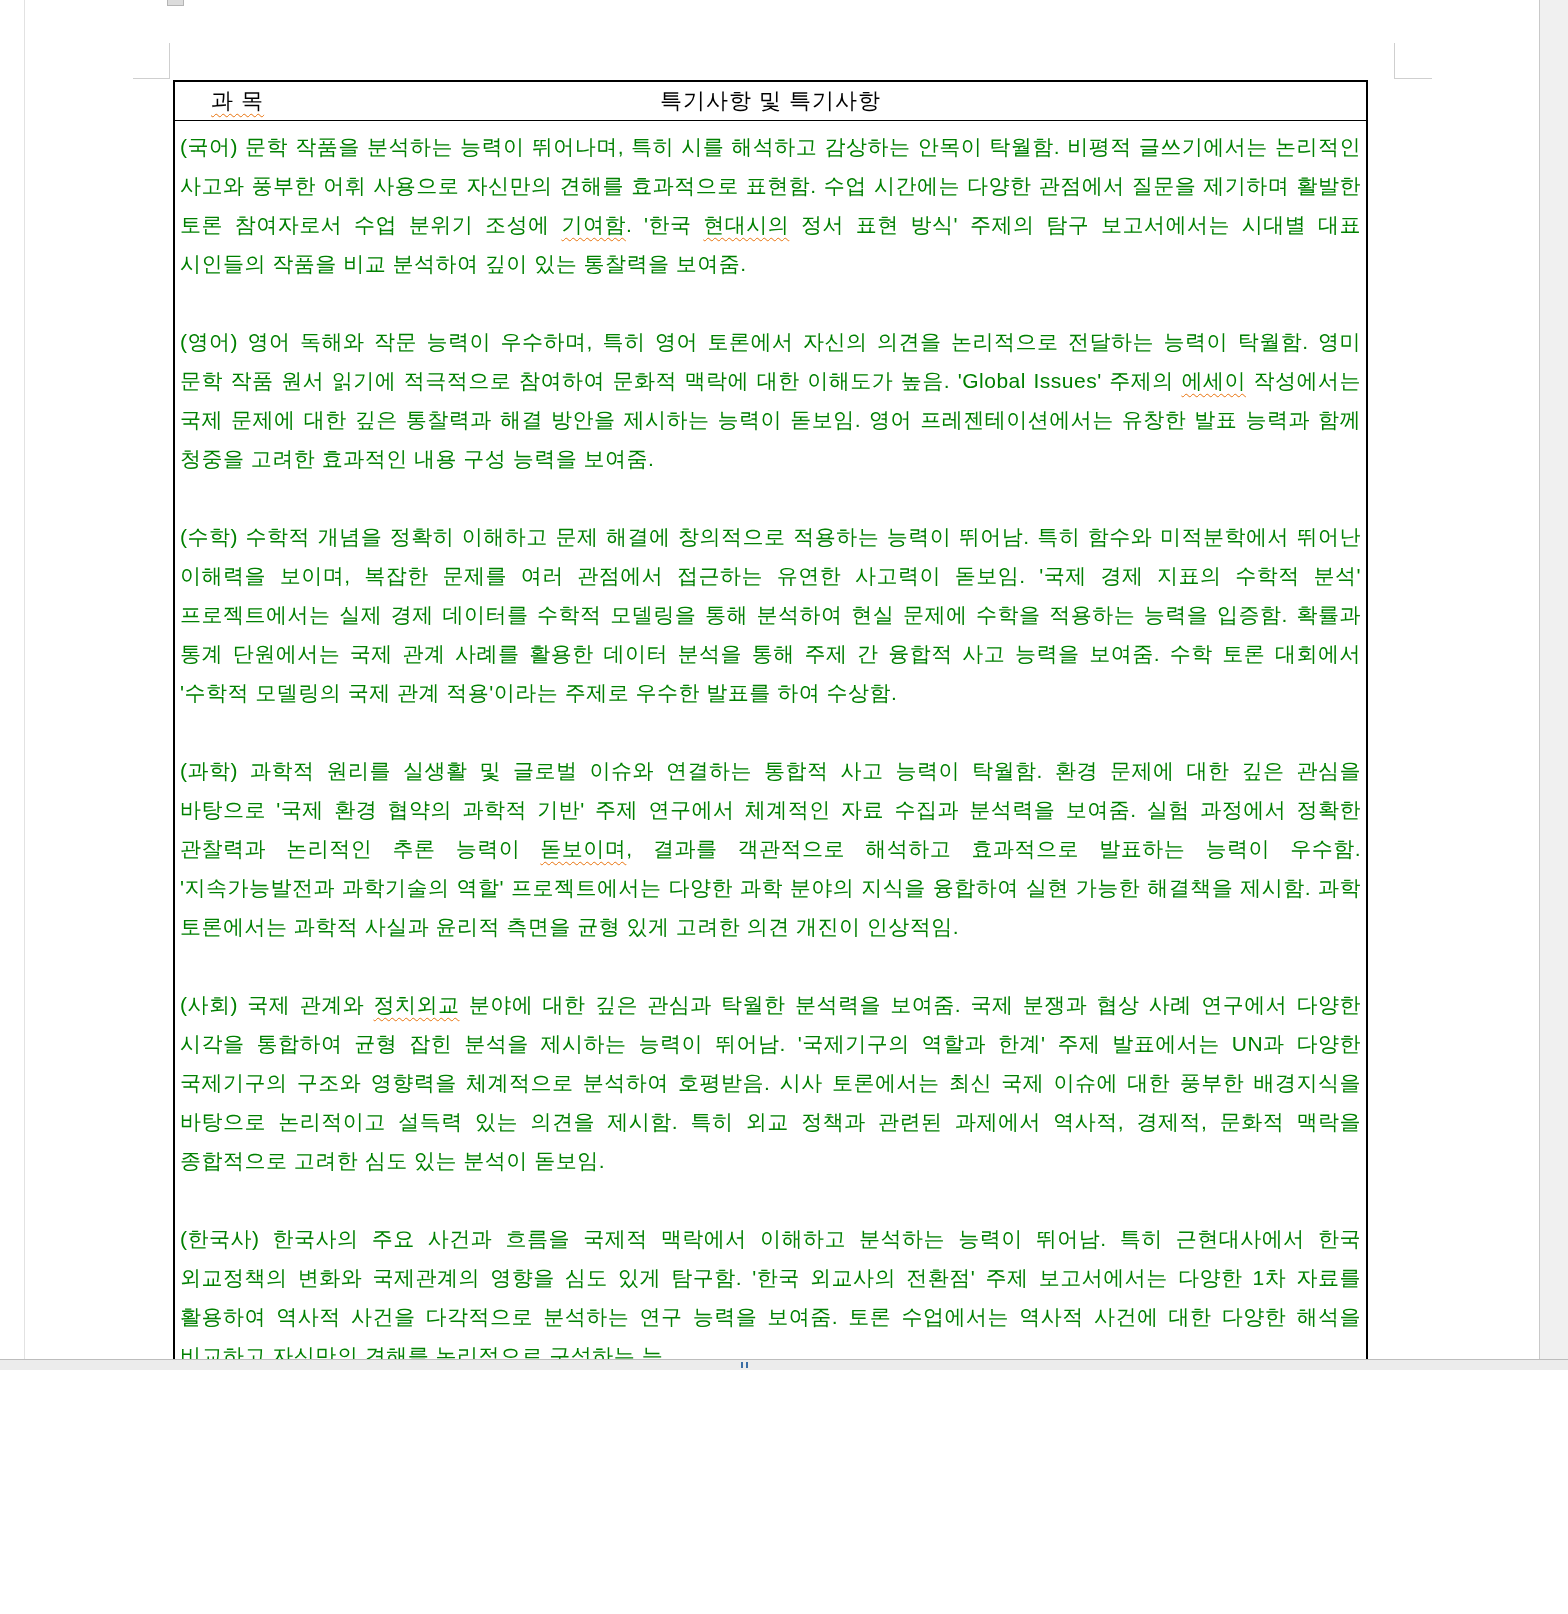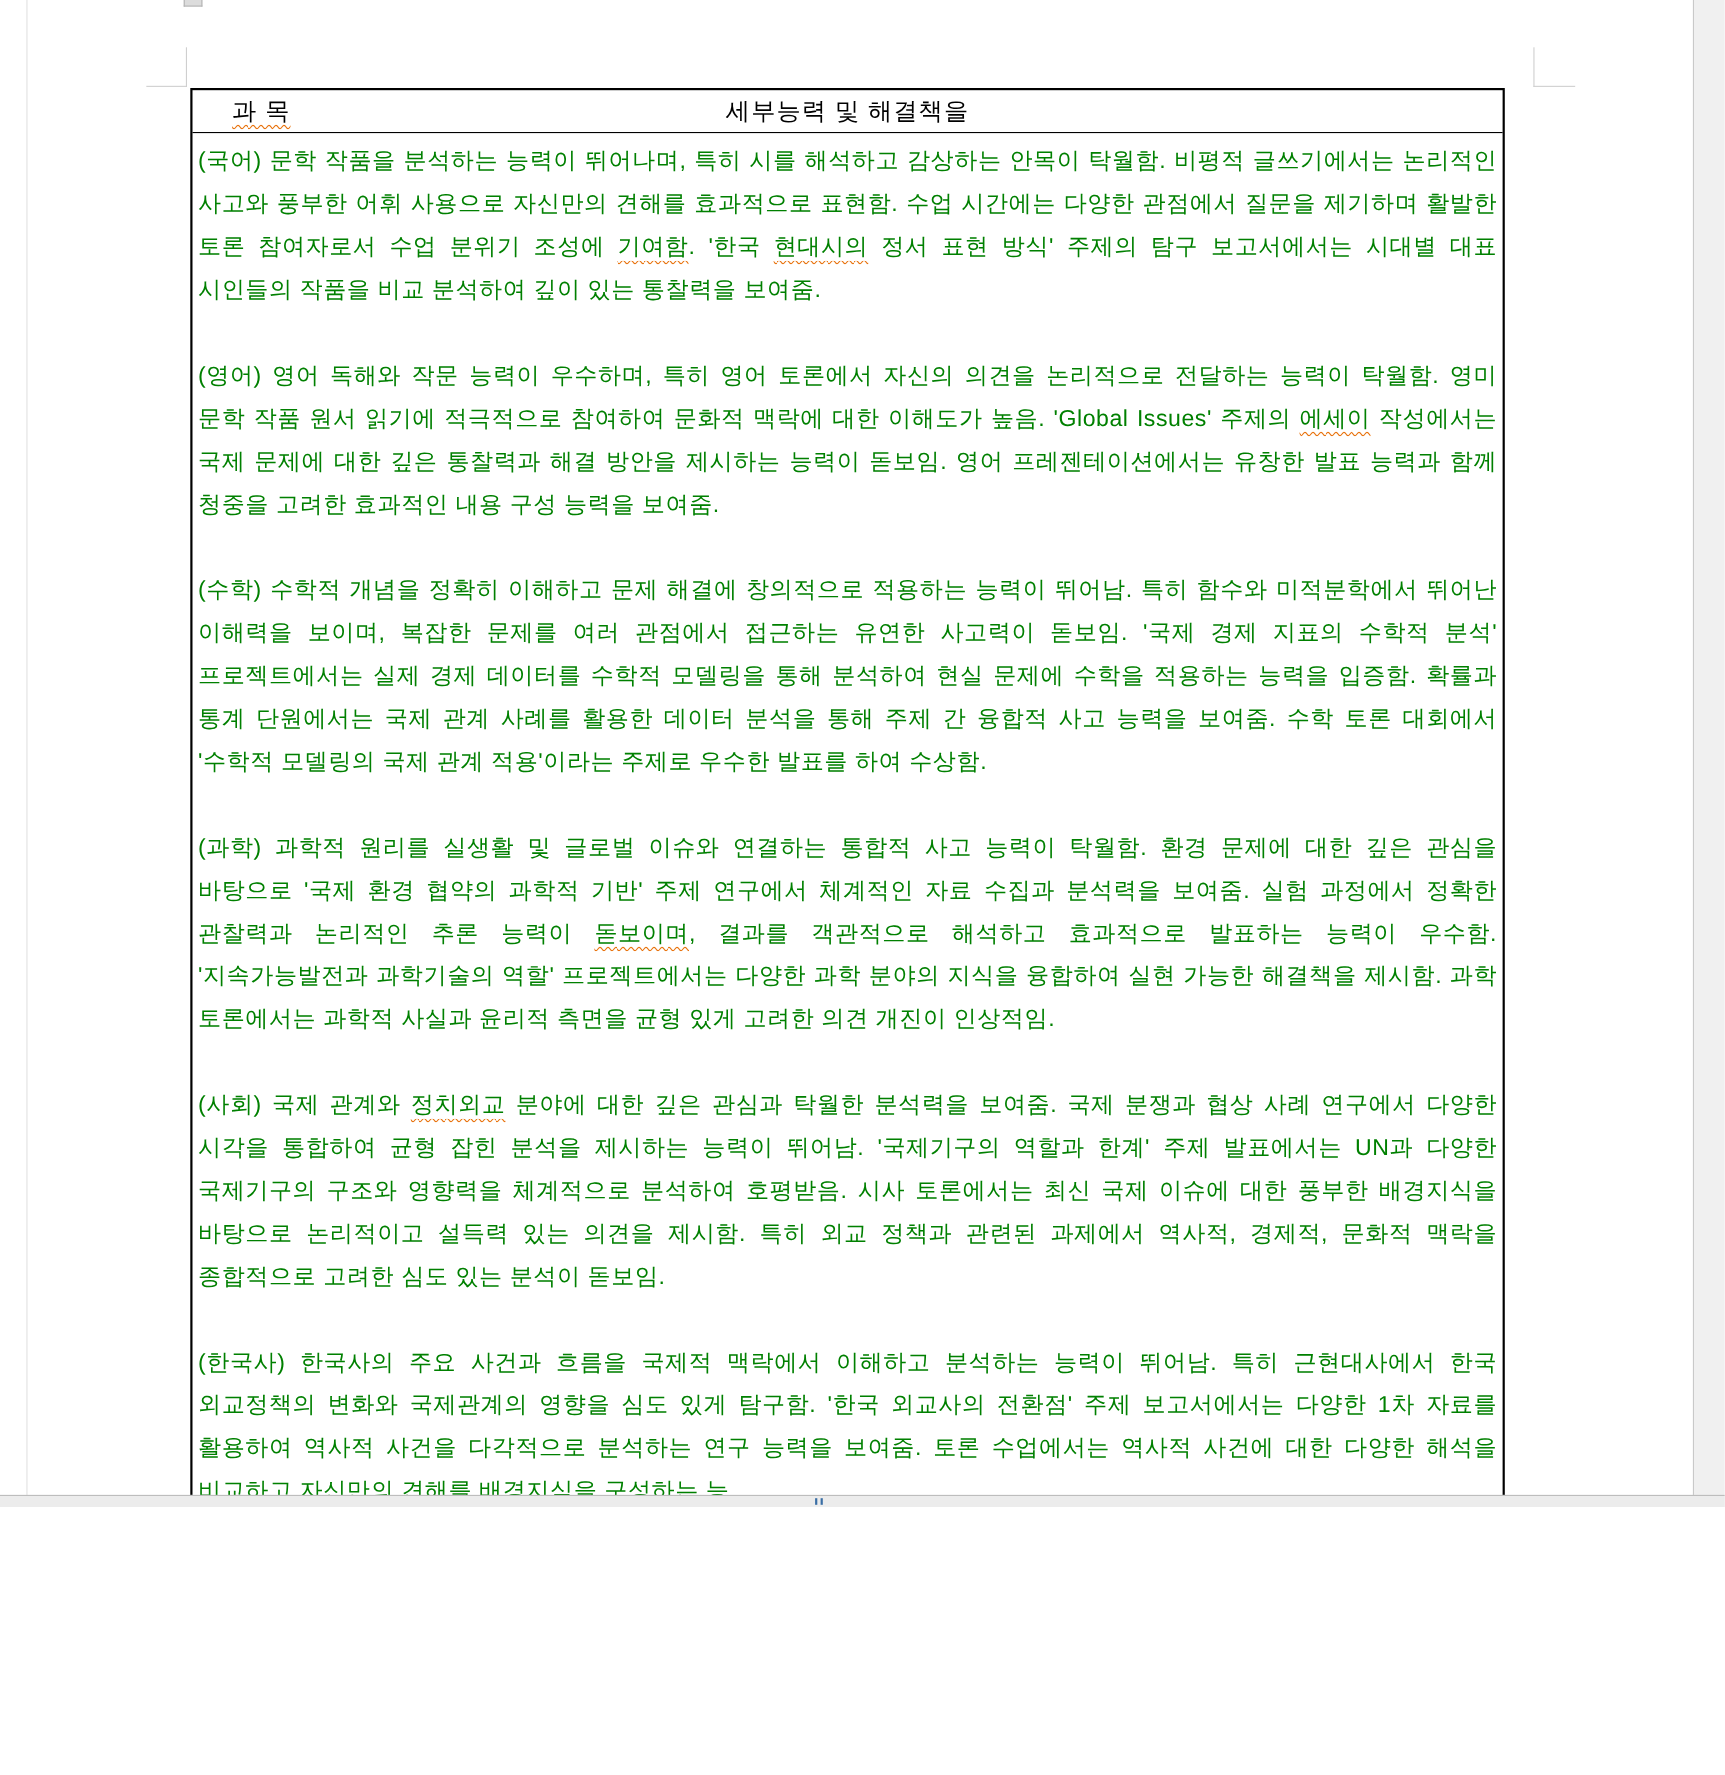--- a/index.html
+++ b/index.html
@@ -120,29 +120,29 @@
       <div class="h"></div>
   </div>
   <div class="corner corner-tr">
     <div class="v"></div>
       <div class="h"></div>
   </div>
 
   <div class="doc-table">
     <div class="header-row">
       <span class="subject-label spell">과 목</span>
-      <span class="detail-label">세부능력 및 해결책을</span>
+      <span class="detail-label">특기사항 및 특기사항</span>
     </div>
     <div class="body-cell">
       <p>(국어) 문학 작품을 분석하는 능력이 뛰어나며, 특히 시를 해석하고 감상하는 안목이 탁월함. 비평적 글쓰기에서는 논리적인 사고와 풍부한 어휘 사용으로 자신만의 견해를 효과적으로 표현함. 수업 시간에는 다양한 관점에서 질문을 제기하며 활발한 토론 참여자로서 수업 분위기 조성에 <span class="spell">기여함</span>. '한국 <span class="spell">현대시의</span> 정서 표현 방식' 주제의 탐구 보고서에서는 시대별 대표 시인들의 작품을 비교 분석하여 깊이 있는 통찰력을 보여줌.</p>
       <p>(영어) 영어 독해와 작문 능력이 우수하며, 특히 영어 토론에서 자신의 의견을 논리적으로 전달하는 능력이 탁월함. 영미 문학 작품 원서 읽기에 적극적으로 참여하여 문화적 맥락에 대한 이해도가 높음. 'Global Issues' 주제의 <span class="spell">에세이</span> 작성에서는 국제 문제에 대한 깊은 통찰력과 해결 방안을 제시하는 능력이 돋보임. 영어 프레젠테이션에서는 유창한 발표 능력과 함께 청중을 고려한 효과적인 내용 구성 능력을 보여줌.</p>
       <p>(수학) 수학적 개념을 정확히 이해하고 문제 해결에 창의적으로 적용하는 능력이 뛰어남. 특히 함수와 미적분학에서 뛰어난 이해력을 보이며, 복잡한 문제를 여러 관점에서 접근하는 유연한 사고력이 돋보임. '국제 경제 지표의 수학적 분석' 프로젝트에서는 실제 경제 데이터를 수학적 모델링을 통해 분석하여 현실 문제에 수학을 적용하는 능력을 입증함. 확률과 통계 단원에서는 국제 관계 사례를 활용한 데이터 분석을 통해 주제 간 융합적 사고 능력을 보여줌. 수학 토론 대회에서 '수학적 모델링의 국제 관계 적용'이라는 주제로 우수한 발표를 하여 수상함.</p>
       <p>(과학) 과학적 원리를 실생활 및 글로벌 이슈와 연결하는 통합적 사고 능력이 탁월함. 환경 문제에 대한 깊은 관심을 바탕으로 '국제 환경 협약의 과학적 기반' 주제 연구에서 체계적인 자료 수집과 분석력을 보여줌. 실험 과정에서 정확한 관찰력과 논리적인 추론 능력이 <span class="spell">돋보이며</span>, 결과를 객관적으로 해석하고 효과적으로 발표하는 능력이 우수함. '지속가능발전과 과학기술의 역할' 프로젝트에서는 다양한 과학 분야의 지식을 융합하여 실현 가능한 해결책을 제시함. 과학 토론에서는 과학적 사실과 윤리적 측면을 균형 있게 고려한 의견 개진이 인상적임.</p>
       <p>(사회) 국제 관계와 <span class="spell">정치외교</span> 분야에 대한 깊은 관심과 탁월한 분석력을 보여줌. 국제 분쟁과 협상 사례 연구에서 다양한 시각을 통합하여 균형 잡힌 분석을 제시하는 능력이 뛰어남. '국제기구의 역할과 한계' 주제 발표에서는 UN과 다양한 국제기구의 구조와 영향력을 체계적으로 분석하여 호평받음. 시사 토론에서는 최신 국제 이슈에 대한 풍부한 배경지식을 바탕으로 논리적이고 설득력 있는 의견을 제시함. 특히 외교 정책과 관련된 과제에서 역사적, 경제적, 문화적 맥락을 종합적으로 고려한 심도 있는 분석이 돋보임.</p>
-      <p>(한국사) 한국사의 주요 사건과 흐름을 국제적 맥락에서 이해하고 분석하는 능력이 뛰어남. 특히 근현대사에서 한국 외교정책의 변화와 국제관계의 영향을 심도 있게 탐구함. '한국 외교사의 전환점' 주제 보고서에서는 다양한 1차 자료를 활용하여 역사적 사건을 다각적으로 분석하는 연구 능력을 보여줌. 토론 수업에서는 역사적 사건에 대한 다양한 해석을 비교하고 자신만의 견해를 배경지식을 구성하는 능</p>
+      <p>(한국사) 한국사의 주요 사건과 흐름을 국제적 맥락에서 이해하고 분석하는 능력이 뛰어남. 특히 근현대사에서 한국 외교정책의 변화와 국제관계의 영향을 심도 있게 탐구함. '한국 외교사의 전환점' 주제 보고서에서는 다양한 1차 자료를 활용하여 역사적 사건을 다각적으로 분석하는 연구 능력을 보여줌. 토론 수업에서는 역사적 사건에 대한 다양한 해석을 비교하고 자신만의 견해를 논리적으로 구성하는 능</p>
     </div>
   </div>
 
   <div class="bottom-bar">
     <div class="bottom-handle"></div>
   </div>
 
 </div>
 
 </body></html>

